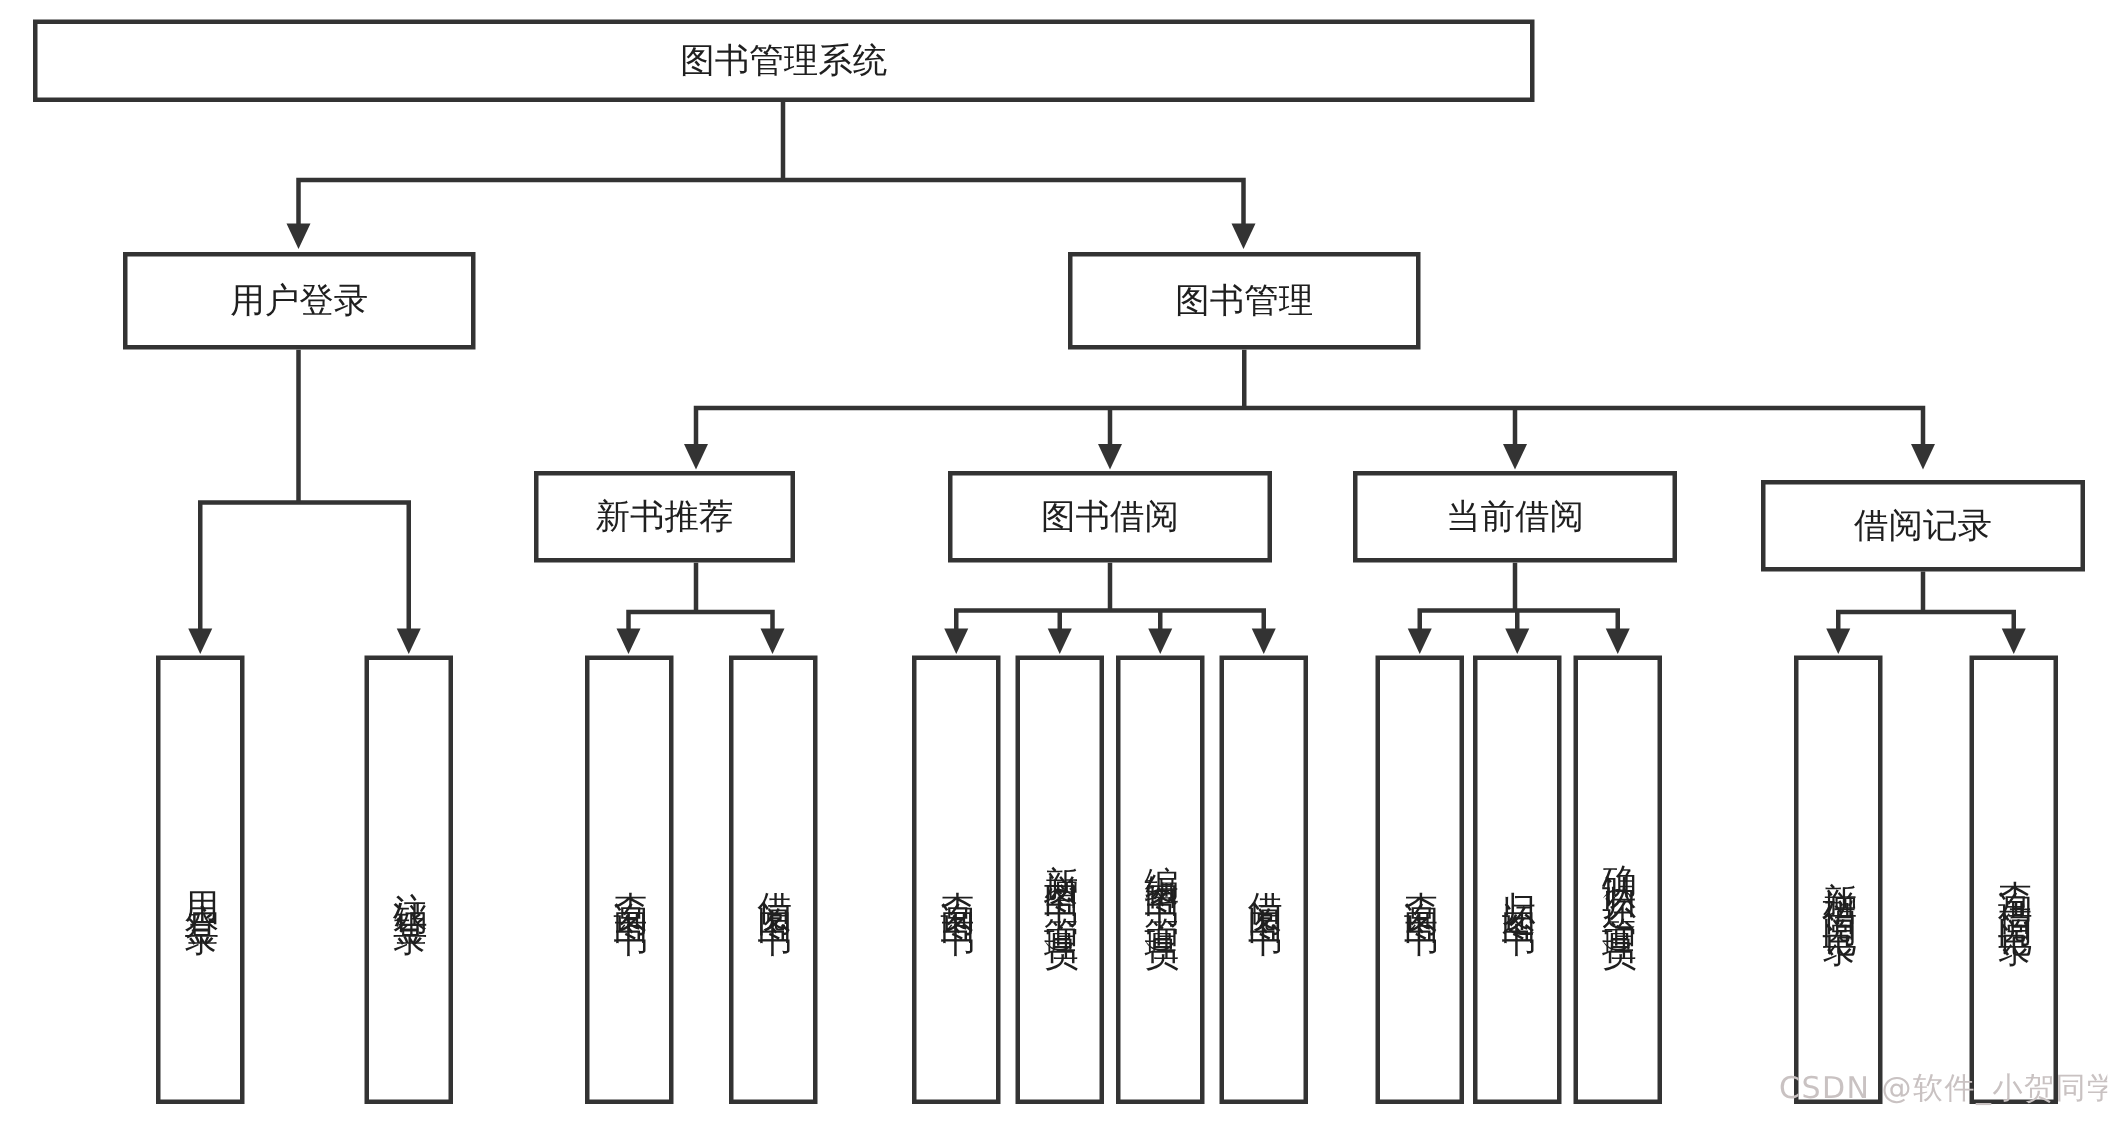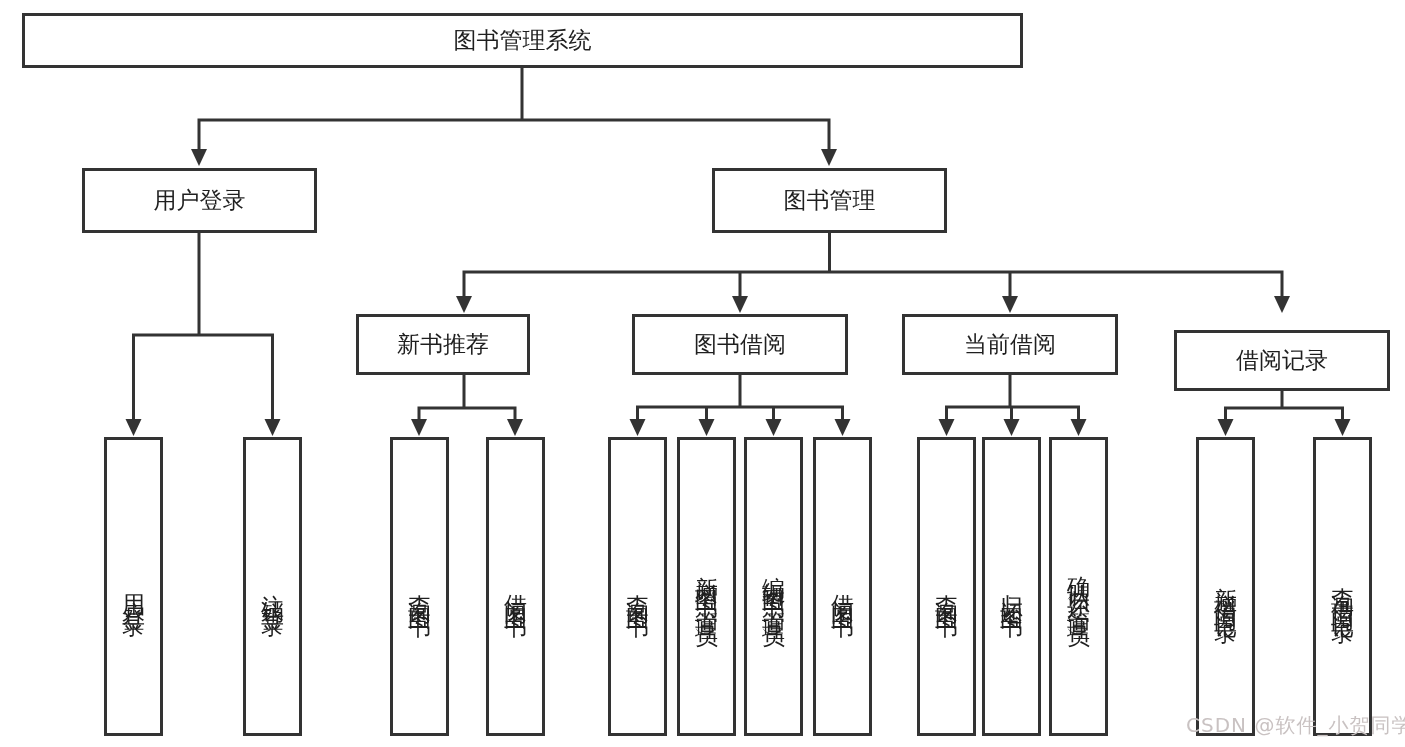--- a/index.html
+++ b/index.html
@@ -105,21 +105,21 @@
   </svg>
 
   <div class="node h-label" style="left:22px;top:13px;width:1001px;height:55px">图书管理系统</div>
 
   <div class="node h-label" style="left:82px;top:168px;width:235px;height:65px">用户登录</div>
   <div class="node h-label" style="left:712px;top:168px;width:235px;height:65px">图书管理</div>
 
   <div class="node h-label" style="left:356px;top:314px;width:174px;height:61px">新书推荐</div>
   <div class="node h-label" style="left:902px;top:314px;width:216px;height:61px">当前借阅</div>
   <div class="node h-label" style="left:632px;top:314px;width:216px;height:61px">图书借阅</div>
-  <div class="node h-label" style="left:1174px;top:330px;width:216px;height:61px">借阅记录</div>
+  <div class="node h-label" style="left:1174px;top:320px;width:216px;height:61px">借阅记录</div>
 
   <div class="node leaf" style="left:104px;top:437px;width:59px;height:299px">用户登录</div>
   <div class="node leaf" style="left:243px;top:437px;width:59px;height:299px">注销登录</div>
 
   <div class="node leaf" style="left:390px;top:437px;width:59px;height:299px">查询图书</div>
   <div class="node leaf" style="left:486px;top:437px;width:59px;height:299px">借阅图书</div>
 
   <div class="node leaf" style="left:608px;top:437px;width:59px;height:299px">查询图书</div>
   <div class="node leaf" style="left:677px;top:437px;width:59px;height:299px">新增图书（管理员）</div>
   <div class="node leaf" style="left:744px;top:437px;width:59px;height:299px">编辑图书（管理员）</div>

